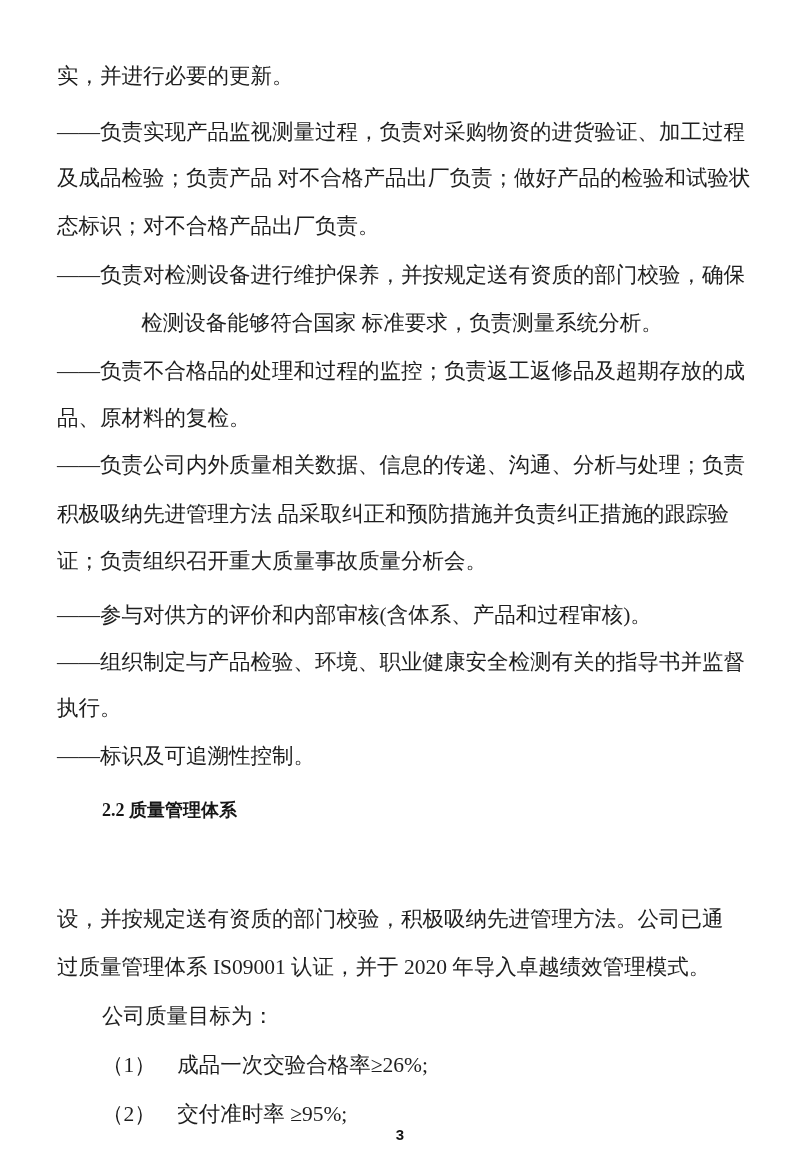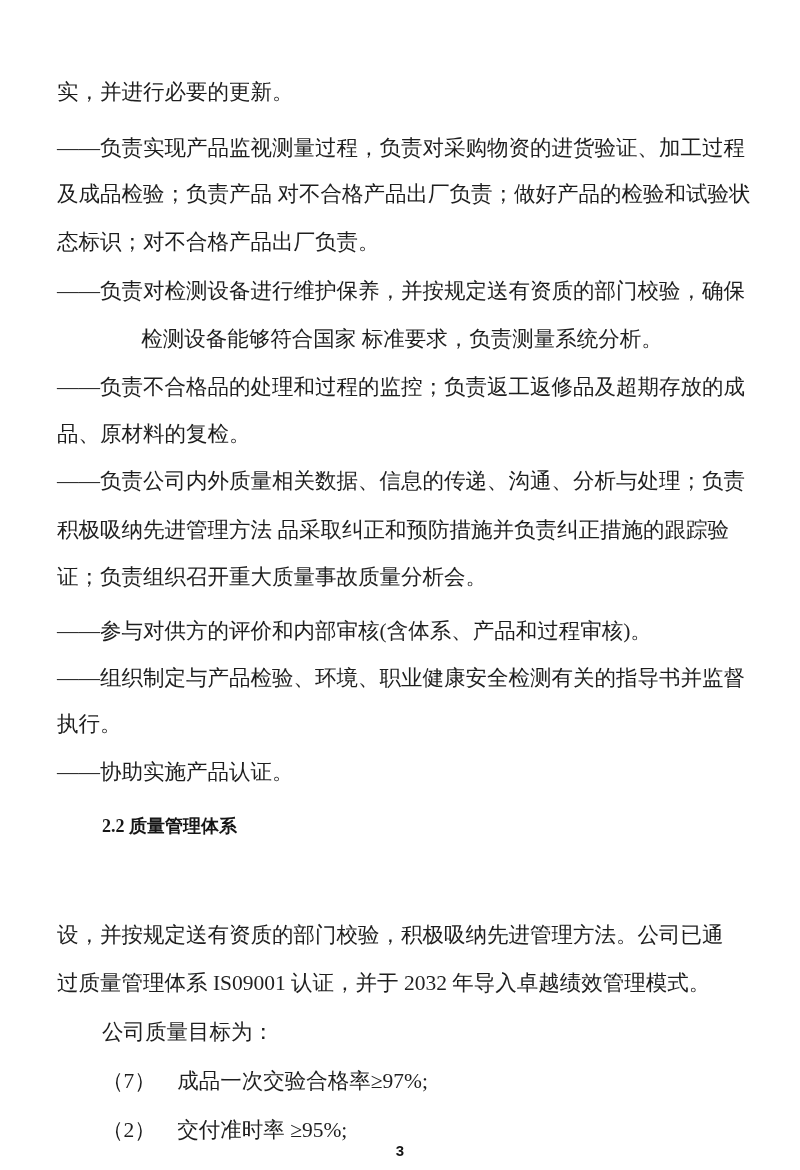--- a/index.html
+++ b/index.html
@@ -7,21 +7,21 @@
     width: 800px;
     height: 1170px;
     background: #ffffff;
     position: relative;
     overflow: hidden;
     font-family: "Liberation Serif", serif;
     color: #1e1e1e;
   }
   .page {
     position: absolute;
-    left: 0; top: 16px;
+    left: 0; top: 0;
     width: 800px; height: 1004px;
     background: #ffffff;
   }
   .text-block {
     position: absolute;
     left: 57px; top: 0;
     width: 690px; height: 1170px;
   }
   .line {
     position: absolute;
@@ -66,22 +66,22 @@
       <div class="line full" style="top: 252px;">——负责对检测设备进行维护保养，并按规定送有资质的部门校验，确保</div>
       <div class="line" style="top: 300px; text-align: center;">检测设备能够符合国家 标准要求，负责测量系统分析。</div>
       <div class="line full" style="top: 348px;">——负责不合格品的处理和过程的监控；负责返工返修品及超期存放的成</div>
       <div class="line" style="top: 395px;">品、原材料的复检。</div>
       <div class="line full" style="top: 442px;">——负责公司内外质量相关数据、信息的传递、沟通、分析与处理；负责</div>
       <div class="line full" style="top: 491px;">积极吸纳先进管理方法 品采取纠正和预防措施并负责纠正措施的跟踪验</div>
       <div class="line" style="top: 538px;">证；负责组织召开重大质量事故质量分析会。</div>
       <div class="line" style="top: 592px; font-family: Liberation Serif, serif;">——参与对供方的评价和内部审核(含体系、产品和过程审核)。</div>
       <div class="line full" style="top: 639px;">——组织制定与产品检验、环境、职业健康安全检测有关的指导书并监督</div>
       <div class="line" style="top: 685px;">执行。</div>
-      <div class="line" style="top: 733px;">——协助实施产品认证。</div>
+      <div class="line" style="top: 733px;">——标识及可追溯性控制。</div>
       <div class="line heading indent" style="top: 787px;">2.2 质量管理体系</div>
       <div class="line full" style="top: 896px;">设，并按规定送有资质的部门校验，积极吸纳先进管理方法。公司已通</div>
-      <div class="line" style="top: 944px;">过质量管理体系 IS09001 认证，并于 2032 年导入卓越绩效管理模式。</div>
+      <div class="line" style="top: 944px;">过质量管理体系 IS09001 认证，并于 2020 年导入卓越绩效管理模式。</div>
       <div class="line indent" style="top: 993px;">公司质量目标为：</div>
-      <div class="line indent" style="top: 1042px;">（7）　成品一次交验合格率≥97%;</div>
+      <div class="line indent" style="top: 1042px;">（1）　成品一次交验合格率≥26%;</div>
       <div class="line indent" style="top: 1091px;">（2）　交付准时率 ≥95%;</div>
     </div>
   <div class="footer-pagenum">3</div>
 </div>
 
 </body></html>

